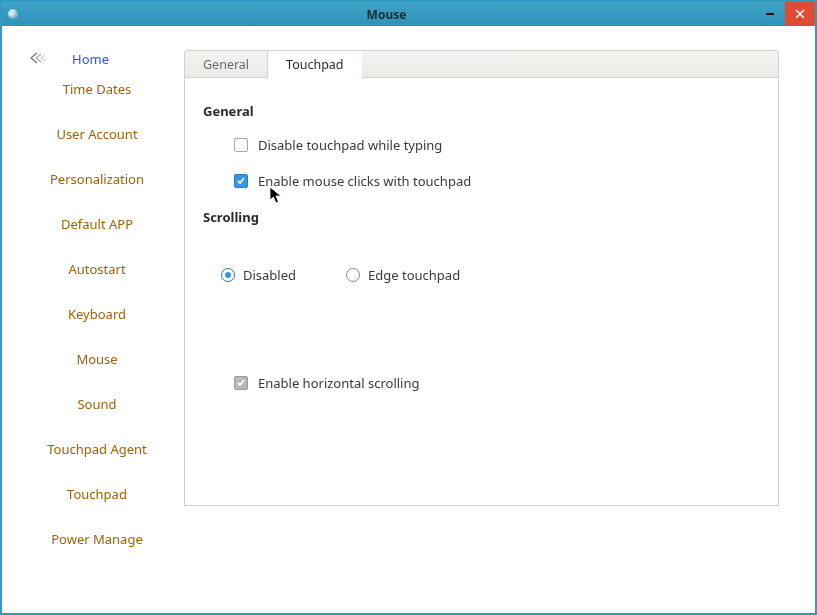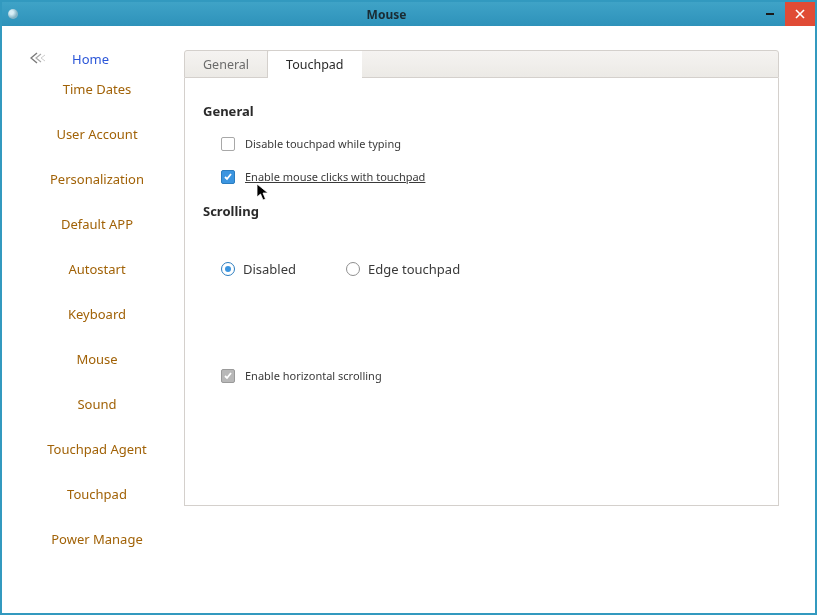--- a/index.html
+++ b/index.html
@@ -29,21 +29,21 @@
     
     .content { flex: 1; margin-left: 8px; }
     .tabs-bar { display: flex; border: 1px solid #d4d0cc; border-radius: 3px 3px 0 0; background: linear-gradient(#f5f3f1,#eceae6); height: 28px; }
     .tab { padding: 0 18px; display:flex; align-items:center; font-size:12.5px; color:#6b6b6b; border-right:1px solid #d4d0cc; cursor:pointer; }
     .tab.active { background:#ffffff; color:#2a2a2a; border-bottom:1px solid #fff; margin-bottom:-1px; border-top-left-radius:3px; }
     .tab:first-child { border-top-left-radius:3px; }
     .tab:last-child { border-right:none; }
     .panel { border:1px solid #d4d0cc; border-top:none; padding: 24px 20px 70px 18px; min-height: 428px; }
 
     .section-heading { font-weight:bold; font-size:13px; margin-bottom:16px; color:#2a2a2a; }
-    .check-row { display:flex; align-items:center; gap:10px; margin-left:18px; margin-bottom:18px; font-size:11px; color:#3a3a3a; position:relative; }
+    .check-row { display:flex; align-items:center; gap:10px; margin-left:31px; margin-bottom:18px; font-size:13px; color:#3a3a3a; position:relative; }
     .checkbox { width:14px; height:14px; border:1px solid #a8a8a8; border-radius:2px; background:#fff; display:flex; align-items:center; justify-content:center; flex-shrink:0; }
     .checkbox.checked { background:#3b95e0; border-color:#2b7dc0; }
     .checkbox.checked-grey.checked { background:#b8b8b8; border-color:#9a9a9a; }
     .checkbox svg { display:block; }
 
     .radio-row { display:flex; gap:50px; margin-left:18px; margin-top:40px; margin-bottom:90px; }
     .radio-item { display:flex; align-items:center; gap:8px; font-size:13px; }
     .radio { width:14px; height:14px; border-radius:50%; border:1px solid #8f8f8f; background:#fff; display:flex; align-items:center; justify-content:center; flex-shrink:0; }
     .radio.selected { border-color:#2b7dc0; }
     .radio.selected::after { content:""; width:6px; height:6px; border-radius:50%; background:#3b95e0; }
@@ -104,21 +104,21 @@
       </div>
       <div class="panel">
 
         <div class="section-heading">General</div>
 
         <div class="check-row">
           <span class="checkbox"></span>
           <span>Disable touchpad while typing</span>
         </div>
 
-        <div class="check-row" style="position:relative;text-decoration:underline;">
+        <div class="check-row" style="position:relative;">
           <span class="checkbox checked">
             <svg width="10" height="10">
                 <path d="M2 5 L4 7 L8 2" fill="none" stroke="#fff" stroke-width="1.8"></path>
               </svg>
           </span>
           <span>Enable mouse clicks with touchpad</span>
           <svg class="cursor-img" viewBox="0 0 16 20">
             <path d="M1 1 L1 14 L4.5 11 L7 17 L9.5 16 L7 10 L12 10 Z" fill="#000" stroke="#fff" stroke-width="0.8"></path>
           </svg>
         </div>

